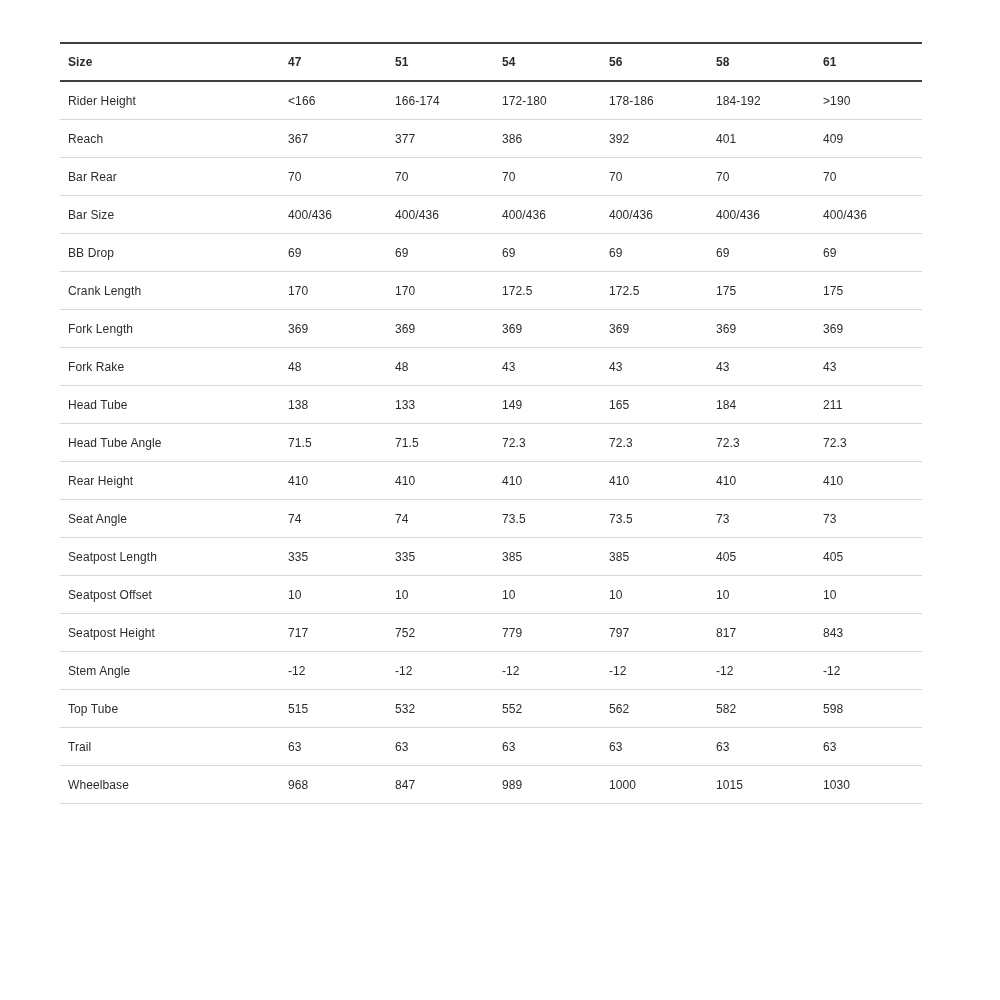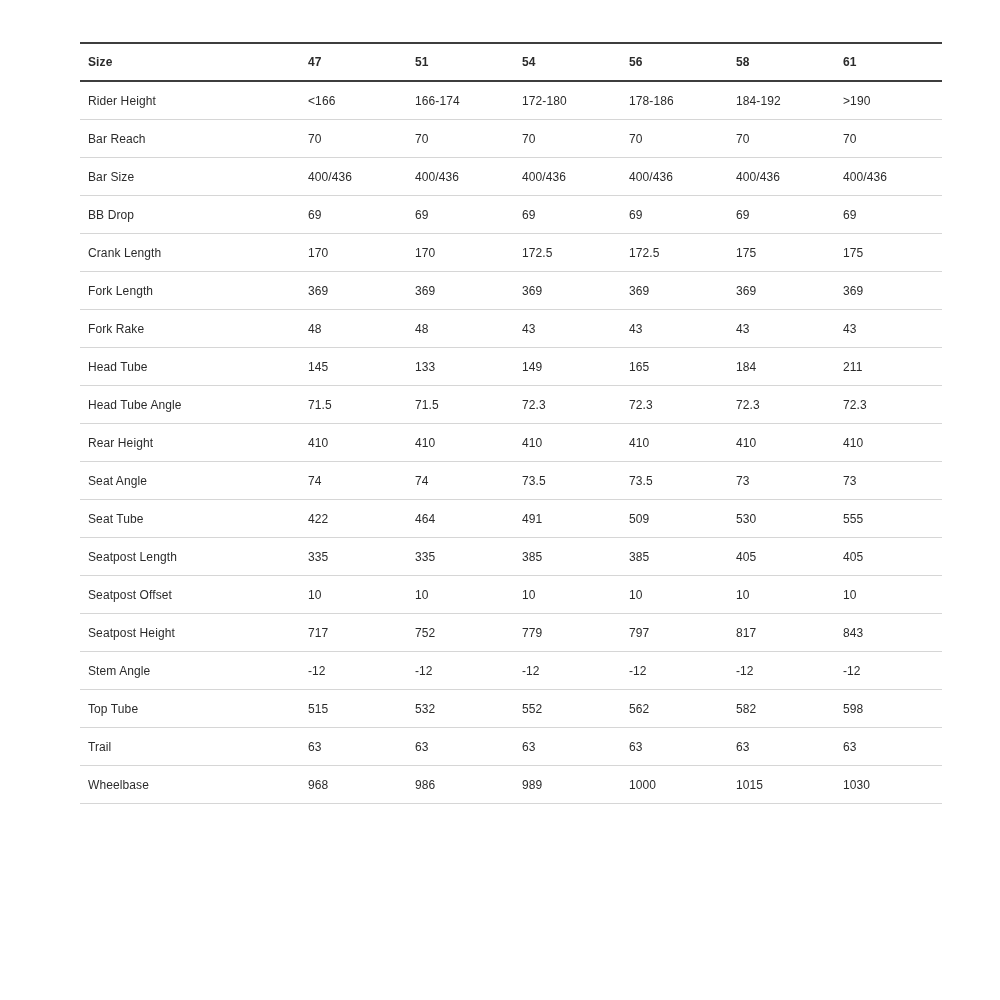--- a/index.html
+++ b/index.html
@@ -10,21 +10,21 @@
   }
   .page {
     position: relative;
     width: 1000px;
     height: 1000px;
     background: #ffffff;
     overflow: hidden;
   }
   table.geo-table {
     position: absolute;
-    left: 80px;
+    left: 60px;
     top: 42px;
     width: 862px;
     border-collapse: collapse;
     table-layout: fixed;
   }
   .geo-table th, .geo-table td {
     font-size: 12px;
     line-height: 1;
     color: #2b2b2b;
     text-align: left;
@@ -75,21 +75,30 @@
         <tr>
           <th>Rider Height</th>
           <td>&lt;166</td>
           <td>166-174</td>
           <td>172-180</td>
           <td>178-186</td>
           <td>184-192</td>
           <td>&gt;190</td>
         </tr>
         <tr>
-          <th>Bar Reach</th>
+          <th>Reach</th>
+          <td>367</td>
+          <td>377</td>
+          <td>386</td>
+          <td>392</td>
+          <td>401</td>
+          <td>409</td>
+        </tr>
+        <tr>
+          <th>Bar Rear</th>
           <td>70</td>
           <td>70</td>
           <td>70</td>
           <td>70</td>
           <td>70</td>
           <td>70</td>
         </tr>
         <tr>
           <th>Bar Size</th>
           <td>400/436</td>
@@ -130,21 +139,21 @@
           <th>Fork Rake</th>
           <td>48</td>
           <td>48</td>
           <td>43</td>
           <td>43</td>
           <td>43</td>
           <td>43</td>
         </tr>
         <tr>
           <th>Head Tube</th>
-          <td>145</td>
+          <td>138</td>
           <td>133</td>
           <td>149</td>
           <td>165</td>
           <td>184</td>
           <td>211</td>
         </tr>
         <tr>
           <th>Head Tube Angle</th>
           <td>71.5</td>
           <td>71.5</td>
@@ -165,29 +174,20 @@
         <tr>
           <th>Seat Angle</th>
           <td>74</td>
           <td>74</td>
           <td>73.5</td>
           <td>73.5</td>
           <td>73</td>
           <td>73</td>
         </tr>
         <tr>
-          <th>Seat Tube</th>
-          <td>422</td>
-          <td>464</td>
-          <td>491</td>
-          <td>509</td>
-          <td>530</td>
-          <td>555</td>
-        </tr>
-        <tr>
           <th>Seatpost Length</th>
           <td>335</td>
           <td>335</td>
           <td>385</td>
           <td>385</td>
           <td>405</td>
           <td>405</td>
         </tr>
         <tr>
           <th>Seatpost Offset</th>
@@ -230,21 +230,21 @@
           <td>63</td>
           <td>63</td>
           <td>63</td>
           <td>63</td>
           <td>63</td>
           <td>63</td>
         </tr>
         <tr>
           <th>Wheelbase</th>
           <td>968</td>
-          <td>986</td>
+          <td>847</td>
           <td>989</td>
           <td>1000</td>
           <td>1015</td>
           <td>1030</td>
         </tr>
       </tbody>
   </table>
 </div>
 
 </body></html>

